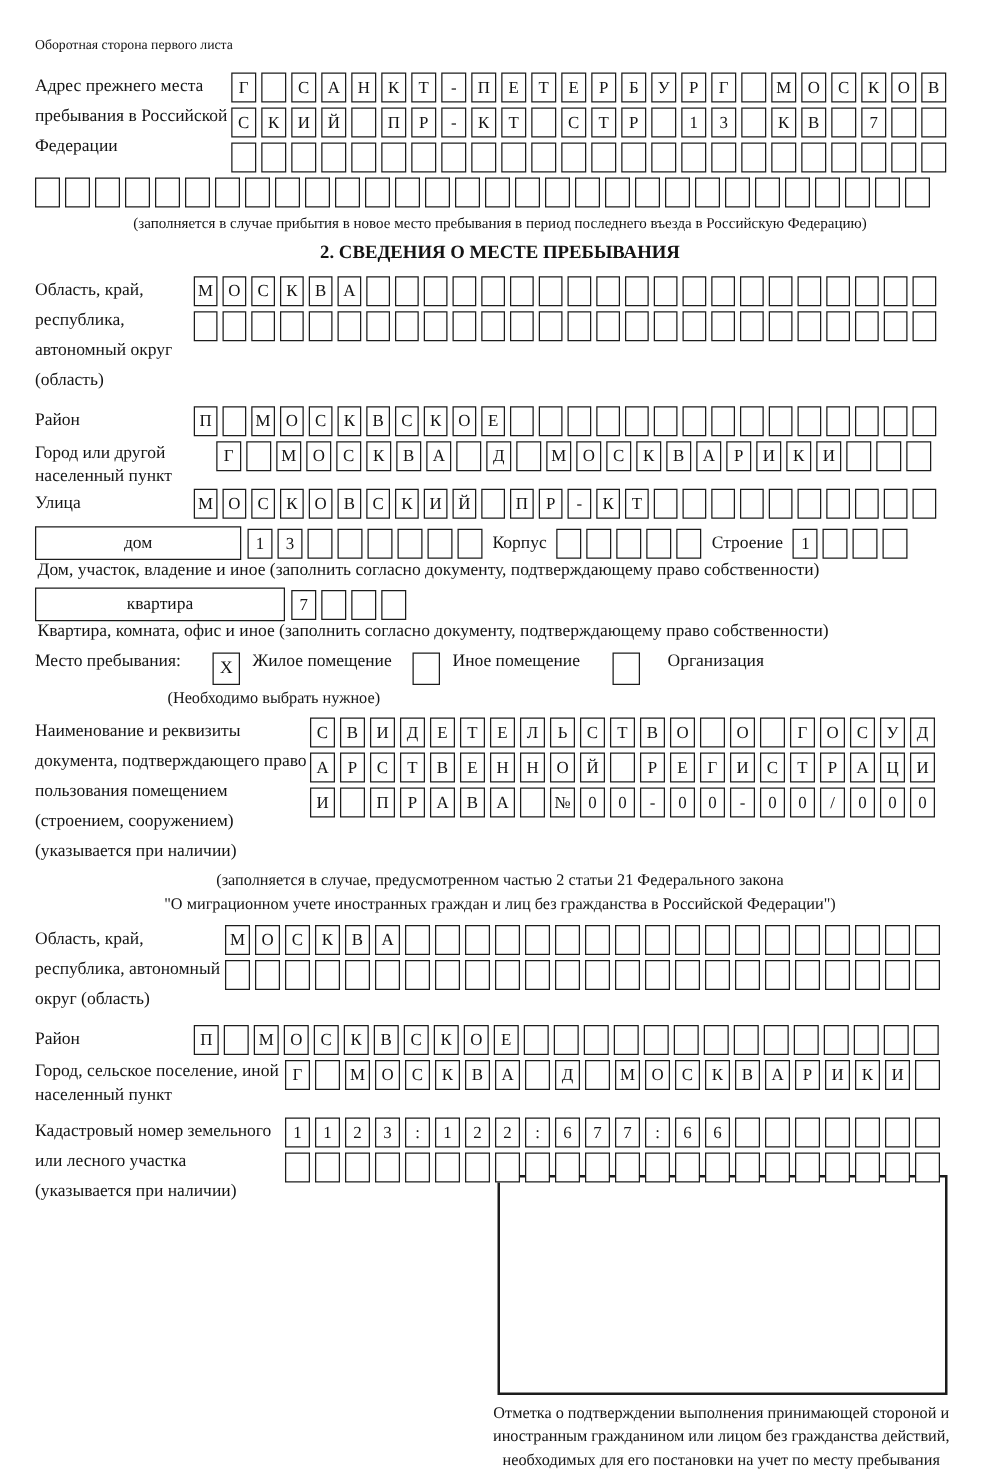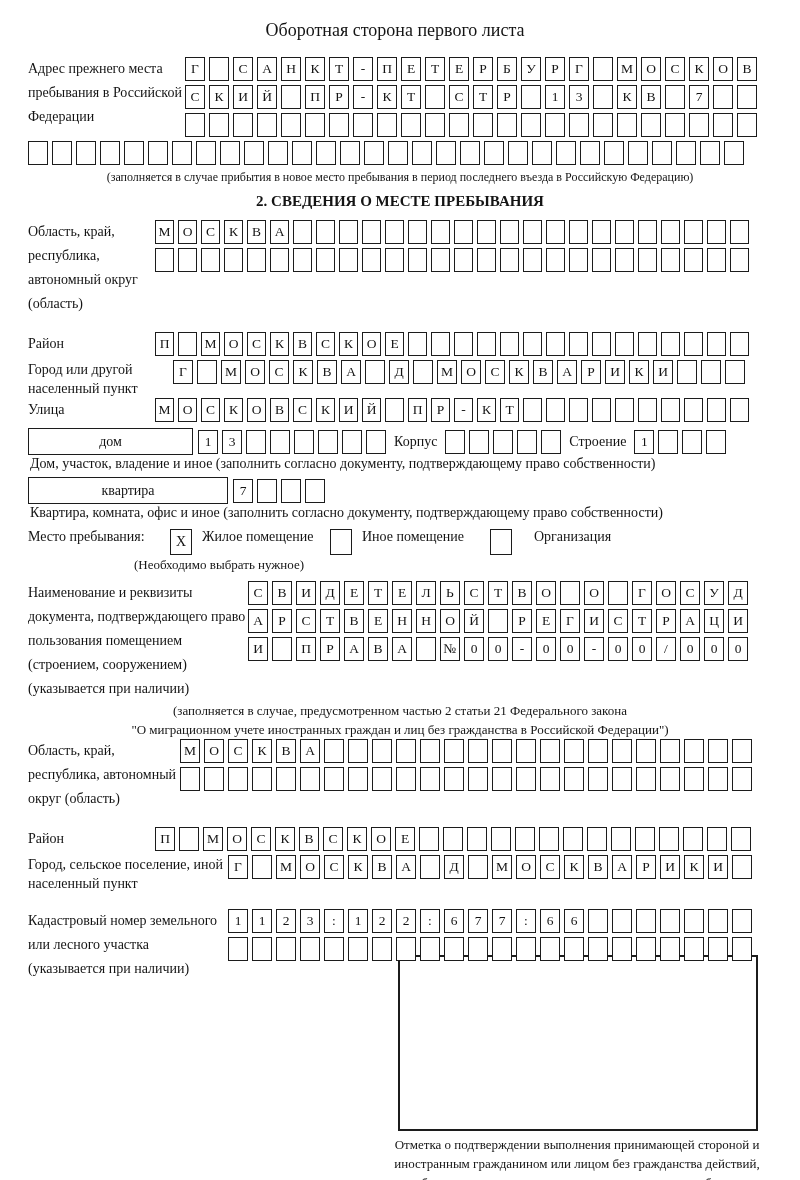--- a/index.html
+++ b/index.html
@@ -1,21 +1,21 @@
 <!DOCTYPE html>
 <html><head>
 <meta charset="utf-8">
 <style>
   html,body{margin:0;padding:0;background:#ffffff;}
   .page{
     width:800px;height:1180px;box-sizing:border-box;
     padding:14px 28px 0 28px;overflow:hidden;position:relative;
     font-family:"Liberation Serif",serif;color:#141414;background:#fff;
   }
-  .hdr-note{text-align:center;font-size:18px;margin:6px 10px 16px 0;}
+  .hdr-note{text-align:left;font-size:11px;margin:16px 10px 16px 0;}
   .blk{display:flex;align-items:flex-start;}
   .blabel{font-size:14px;line-height:24px;flex:0 0 auto;}
   .w157{width:157px}.w127{width:127px}.w145{width:145px}
   .w220{width:220px}.w152{width:152px}.w200{width:200px}
   .rows{flex:1 1 auto;}
   .cr{display:flex;gap:4px;margin-bottom:4px;}
   .cell{
     box-sizing:border-box;flex:0 0 auto;width:20px;height:24px;
     border:1.8px solid #1c1c1c;display:flex;align-items:center;justify-content:center;
     font-size:13.5px;line-height:1;background:#fff;
@@ -29,27 +29,27 @@
     display:flex;align-items:center;justify-content:center;font-size:14px;flex:0 0 auto;
   }
   .inline-lab{font-size:14px;line-height:27px;padding:0 8px;white-space:nowrap;}
   .chk{
     box-sizing:border-box;width:22px;height:26px;border:1.8px solid #1c1c1c;
     display:flex;align-items:center;justify-content:center;font-size:14px;flex:0 0 auto;
   }
   .mesto-row{display:flex;align-items:flex-start;margin:8px 0 2px 0;font-size:14px;}
   .mesto-row .optlab{padding:0 0 0 10px;}
   .note{font-size:13px;margin:2px 0 8px 106px;}
-  .fakt-cap{font-size:13px;text-align:center;line-height:19px;margin-bottom:0;}
+  .fakt-cap{font-size:13px;text-align:center;line-height:19px;margin-bottom:8px;}
   .stamp-box{
     box-sizing:border-box;width:360px;height:176px;border:2px solid #1c1c1c;
     margin:-26px 0 4px 370px;background:#fff;
   }
   .stamp-cap{width:430px;margin-left:334px;font-size:13px;text-align:center;line-height:19px;}
-  .mt6{margin-top:16px}.mt2{margin-top:2px}
+  .mt6{margin-top:8px}.mt2{margin-top:2px}
 </style>
 </head>
 <body>
 
 <div class="page">
 
   <div class="hdr-note">Оборотная сторона первого листа</div>
 
   <div class="blk">
     <div class="blabel w157">Адрес прежнего места пребывания в Российской Федерации</div>

